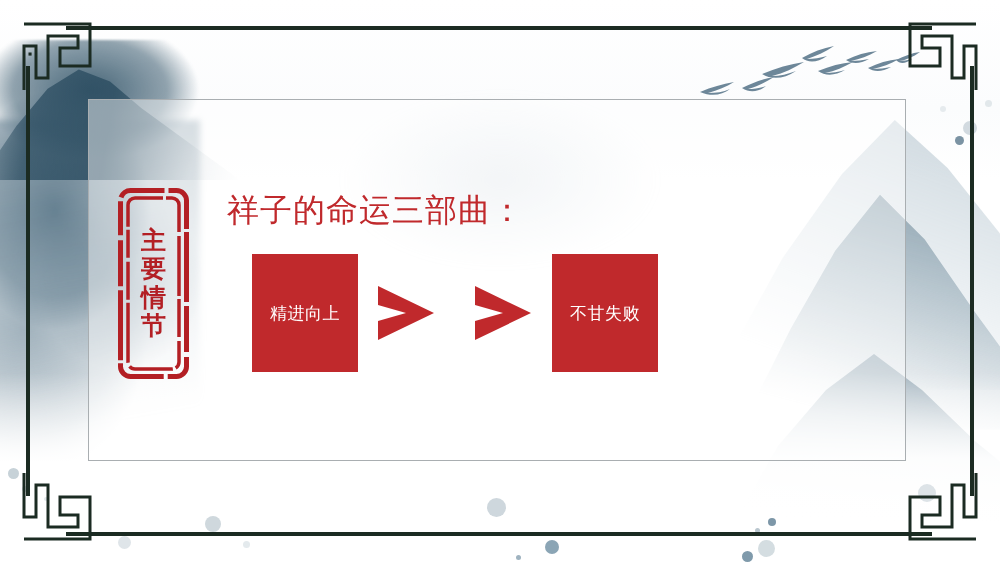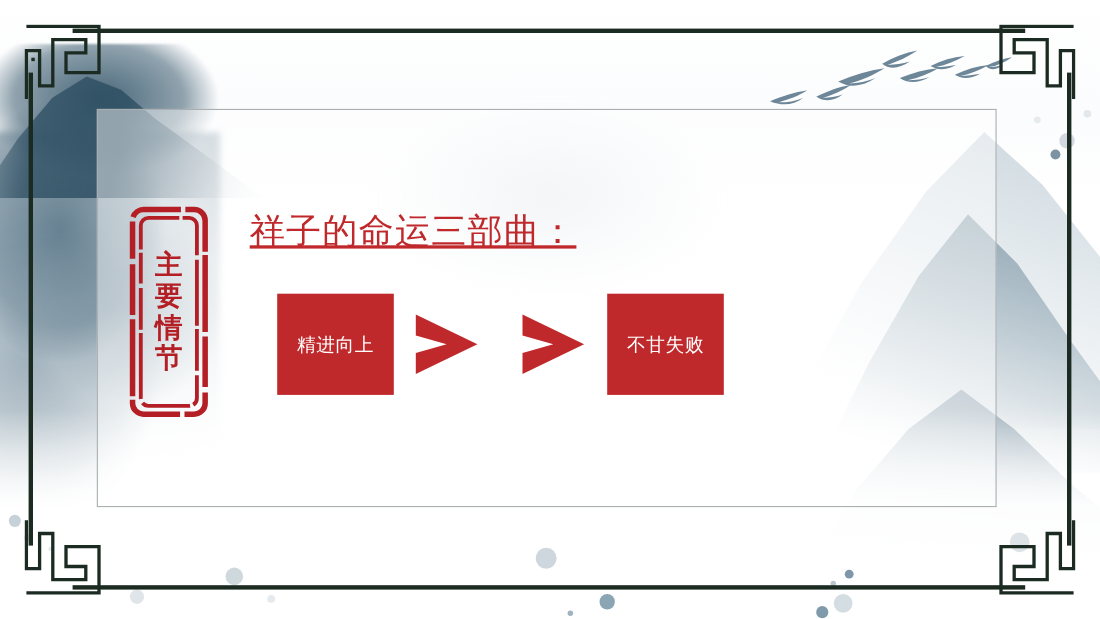--- a/index.html
+++ b/index.html
@@ -130,32 +130,31 @@
   
   .headline {
     position:absolute;
     left:227px; top:189px;
     color:#c0292c;
     font-family:"DejaVu Sans","Liberation Sans",sans-serif;
     font-size:32px;
     font-weight:400;
     letter-spacing:1px;
     white-space:nowrap;
-    text-decoration:underline;
   }
 
   
   .flow {
     position:absolute;
     left:252px; top:264px;
     height:98px;
     display:flex; align-items:center;
   }
   .flow-box {
-    width:106px; height:92px;
+    width:106px; height:118px;
     background:#c0292c;
     display:flex; align-items:center; justify-content:center;
     color:#ffffff;
     font-family:"DejaVu Sans","Liberation Sans",sans-serif;
     font-size:17px;
     letter-spacing:.5px;
     box-sizing:border-box;
   }
   .flow-arrow {
     width:97px; height:98px;

